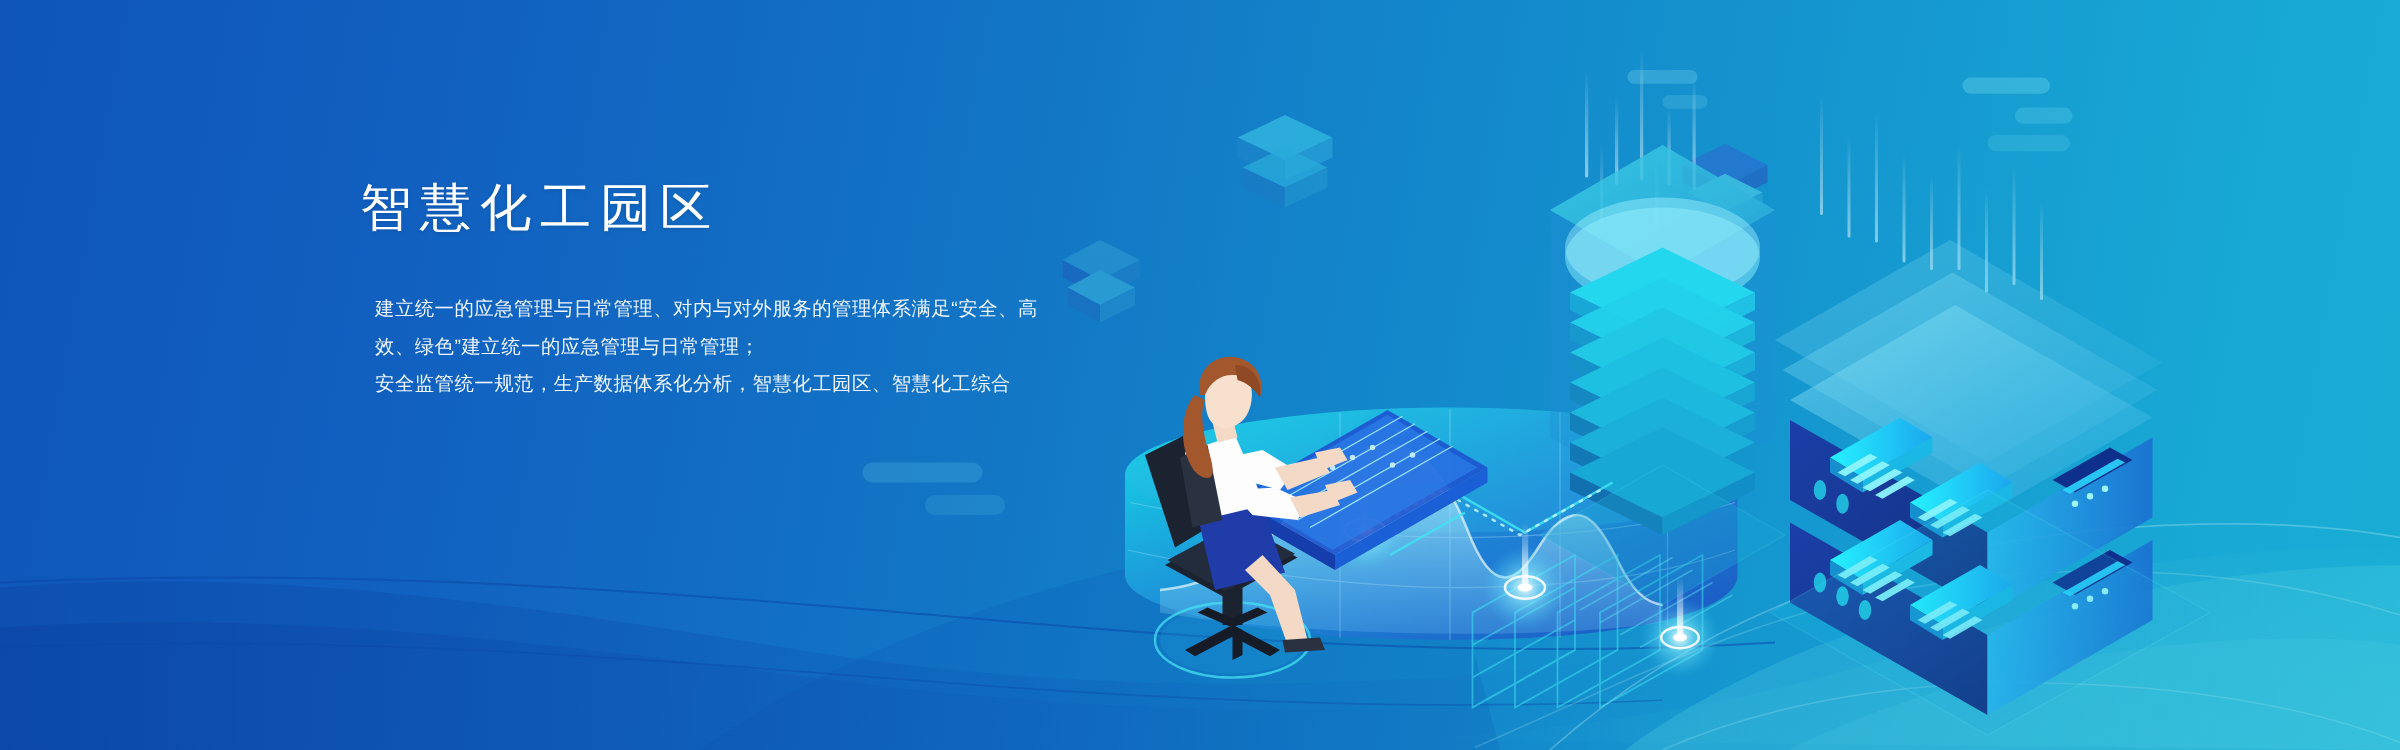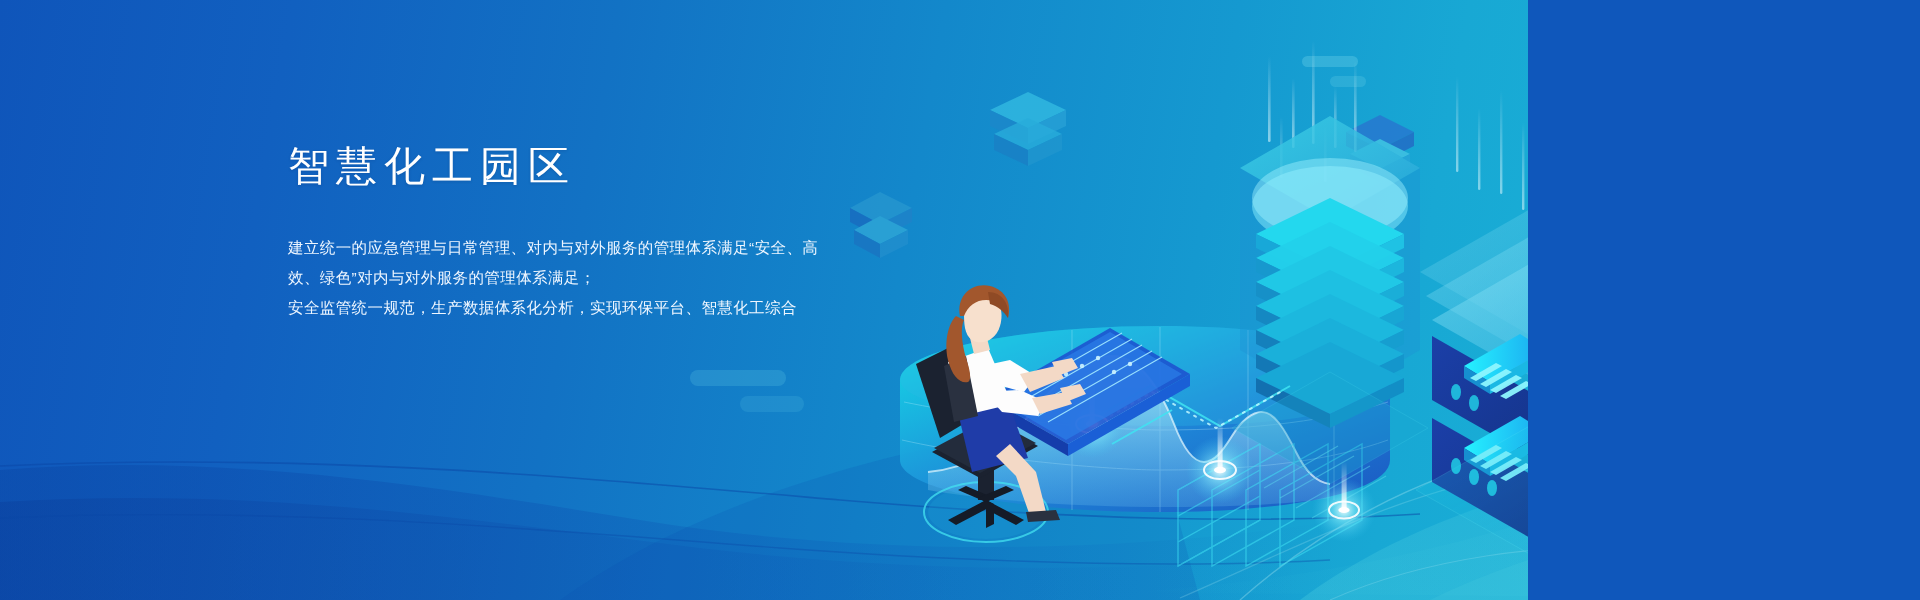--- a/index.html
+++ b/index.html
@@ -3,36 +3,36 @@
 <meta charset="utf-8">
 <title>智慧化工园区</title>
 <style>
   html,body{margin:0;padding:0;}
   body{
     width:1920px;height:600px;overflow:hidden;
     font-family:"Liberation Sans","DejaVu Sans",sans-serif;
     background:#0f57bb;
   }
   .banner{
-    position:relative;width:1528px;height:600px;overflow:hidden;
+    position:relative;width:1920px;height:600px;overflow:hidden;
     background:linear-gradient(100deg,#0f55ba 0%,#1160c0 18%,#1272c4 38%,#1388cb 58%,#1599d0 76%,#18a8d4 90%,#19aed6 100%);
   }
   .bg-layer{position:absolute;inset:0;pointer-events:none;}
   .bg-layer svg{display:block;width:1920px;height:600px;}
 
   
   .copy{
     position:absolute;left:288px;top:146px;width:620px;z-index:30;
   }
   .title{
     font-size:41px;line-height:1;color:#ffffff;font-weight:400;
     letter-spacing:7px;margin:0 0 46px 0;white-space:nowrap;
     text-shadow:0 1px 3px rgba(0,30,80,.18);
   }
-  .desc{margin:0;}
+  .desc{margin:12px;}
   .desc-line{
     font-size:15.5px;line-height:30px;color:#eef6ff;font-weight:400;
     letter-spacing:.4px;white-space:nowrap;
   }
 
   
   .art{position:absolute;left:860px;top:20px;width:1060px;height:580px;z-index:20;}
   .art svg{display:block;width:1060px;height:580px;overflow:visible;}
 </style>
 </head>
@@ -87,22 +87,22 @@
         <rect x="690" y="370" width="96" height="16" rx="8" fill="#6fd8ea"></rect>
         <rect x="740" y="396" width="64" height="16" rx="8" fill="#6fd8ea" opacity=".7"></rect>
       </g>
     </svg>
   </div>
 
   <div class="copy">
     <h1 class="title">智慧化工园区</h1>
     <div class="desc">
       <div class="desc-line">建立统一的应急管理与日常管理、对内与对外服务的管理体系满足“安全、高</div>
-      <div class="desc-line">效、绿色”对内与对外服务的管理体系满足；</div>
-      <div class="desc-line">安全监管统一规范，生产数据体系化分析，实现环保平台、智慧化工综合</div>
+      <div class="desc-line">效、绿色”建立统一的应急管理与日常管理；</div>
+      <div class="desc-line">安全监管统一规范，生产数据体系化分析，智慧化工园区、智慧化工综合</div>
     </div>
   </div>
 
   <div class="art">
     <svg viewBox="0 0 1060 580" xmlns="http://www.w3.org/2000/svg">
       <defs>
         <linearGradient id="gTowerTop" x1="0" y1="0" x2="1" y2="1">
           <stop offset="0" stop-color="#3fd8e8"></stop>
             <stop offset="1" stop-color="#2aa6d8"></stop>
         </linearGradient>

